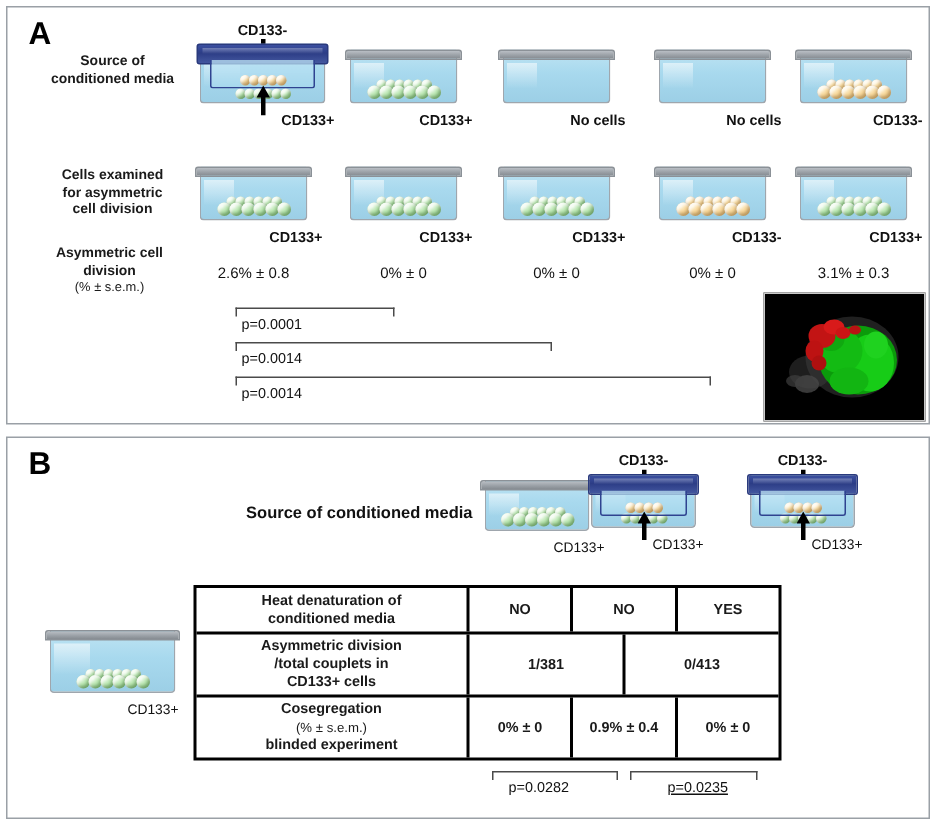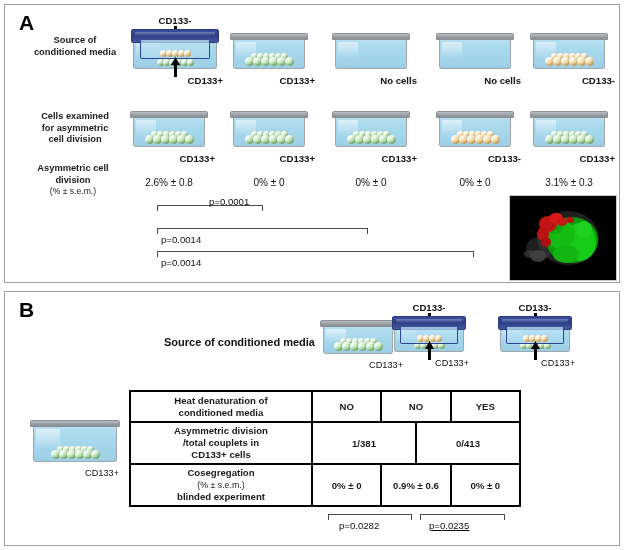--- a/index.html
+++ b/index.html
@@ -406,21 +406,21 @@
     <div class="value" style="left:218px;top:172px;width:92px;">0% ± 0</div>
     <div class="value" style="left:320px;top:172px;width:92px;">0% ± 0</div>
     <div class="value" style="left:424px;top:172px;width:92px;">0% ± 0</div>
     <div class="value" style="left:518px;top:172px;width:92px;">3.1% ± 0.3</div>
 
     <div class="brk" style="left:152px;top:200px;width:106px;height:7px;">
       <div class="bar"></div>
         <div class="tick-l"></div>
         <div class="tick-r"></div>
     </div>
-    <div class="pval" style="left:156px;top:191px;margin-left:48px;">p=0.0001</div>
+    <div class="pval" style="left:156px;top:206px;">p=0.0001</div>
 
     <div class="brk" style="left:152px;top:223px;width:211px;height:7px;">
       <div class="bar"></div>
         <div class="tick-l"></div>
         <div class="tick-r"></div>
     </div>
     <div class="pval" style="left:156px;top:229px;">p=0.0014</div>
 
     <div class="brk" style="left:152px;top:246px;width:317px;height:7px;">
       <div class="bar"></div>
@@ -617,34 +617,34 @@
 
       <div class="trow">
         <div class="tcell thead-cell">
           <div>
             <div>Cosegregation</div>
             <div class="sem-sub">(% ± s.e.m.)</div>
             <div>blinded experiment</div>
           </div>
         </div>
         <div class="tcell tdata-cell">0% ± 0</div>
-        <div class="tcell tdata-cell">0.9% ± 0.6</div>
+        <div class="tcell tdata-cell">0.9% ± 0.4</div>
         <div class="tcell tdata-cell">0% ± 0</div>
       </div>
     </div>
 
     <div class="brk" style="left:323px;top:222px;width:84px;height:7px;">
       <div class="bar"></div>
         <div class="tick-l"></div>
         <div class="tick-r"></div>
     </div>
     <div class="pval" style="left:334px;top:228px;">p=0.0282</div>
 
     <div class="brk" style="left:415px;top:222px;width:85px;height:7px;">
       <div class="bar"></div>
         <div class="tick-l"></div>
         <div class="tick-r"></div>
     </div>
-    <div class="pval" style="left:424px;top:228px;text-decoration:underline;">p=0.0235</div>
+    <div class="pval" style="left:440px;top:228px;text-decoration:underline;">p=0.0235</div>
 
   </div>
 
 </div>
 
 </body></html>

